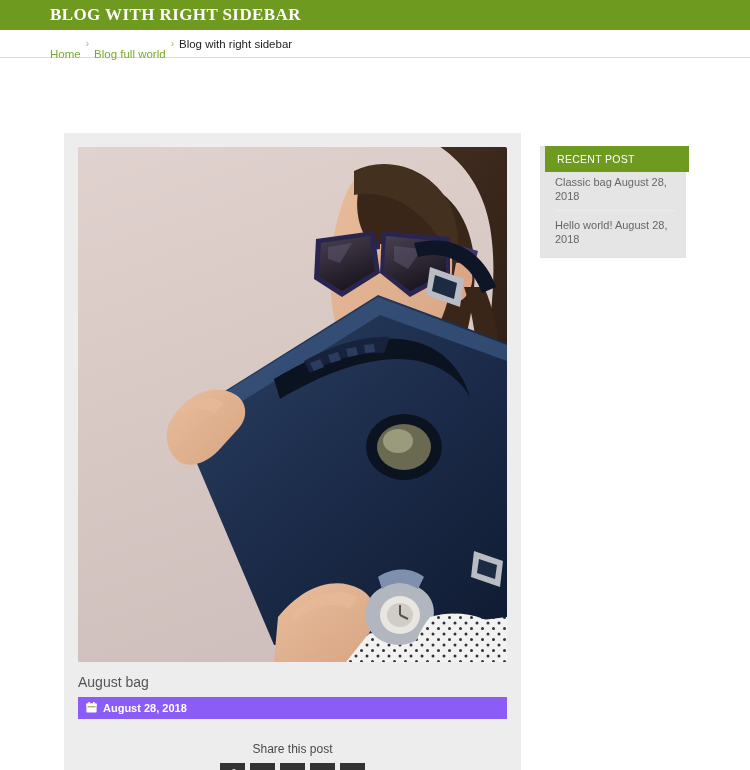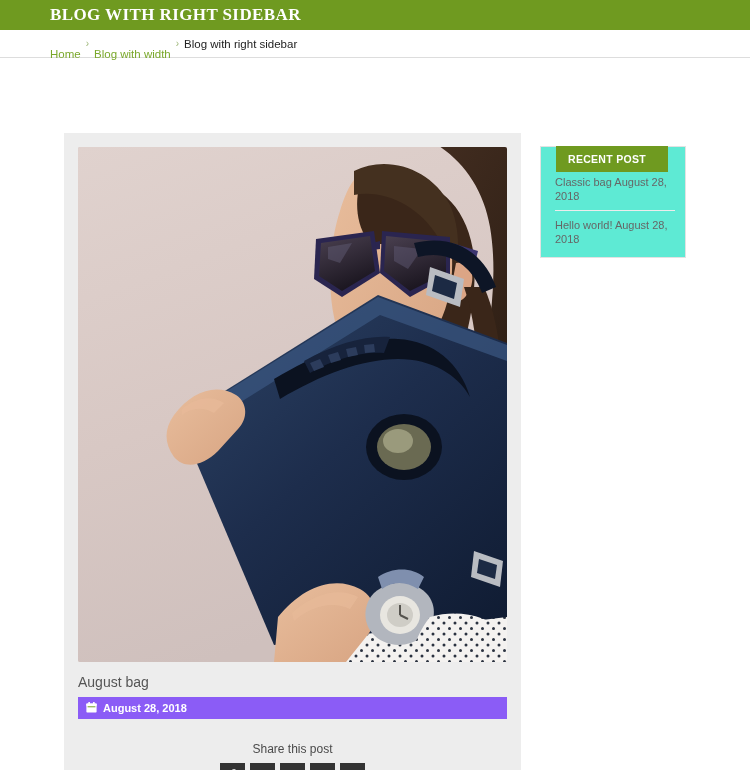--- a/index.html
+++ b/index.html
@@ -145,35 +145,35 @@
     left: 540px;
     top: 80px;
     width: 146px;
   }
   .widget {
     position: relative;
     margin-bottom: 22px;
   }
   .widget-box {
     border: 1px solid #e2e2e2;
-    background: #5eead4;
+    background: #e5e5e5;
     box-sizing: border-box;
     padding: 26px 10px 9px 14px;
     margin-top: 8px;
   }
   .widget-title {
     position: absolute;
-    left: 16px;
+    left: 5px;
     top: 0;
-    width: 112px;
+    width: 144px;
     height: 26px;
     background: #6f9a20;
     color: #ffffff;
     font-size: 10.5px;
-    font-weight: bold;
+    font-weight: normal;
     letter-spacing: 0.3px;
     display: flex;
     align-items: center;
     padding-left: 12px;
     box-sizing: border-box;
     text-transform: uppercase;
     z-index: 2;
   }
   .widget-list { list-style: none; margin: 0; padding: 0; }
   .widget-list li {
@@ -195,21 +195,21 @@
 <body>
 
 <div class="page-header">
   <div class="page-header-title">BLOG WITH RIGHT SIDEBAR</div>
 </div>
 
 <div class="breadcrumb-bar">
   <div class="breadcrumb">
     <a href="#">Home</a>
     <span class="sep">›</span>
-    <a href="#">Blog with width</a>
+    <a href="#">Blog full world</a>
     <span class="sep">›</span>
     <span class="current">Blog with right sidebar</span>
   </div>
 </div>
 
 <div class="layout">
 
   <div class="content-card">
 
     <div class="post-thumb">

